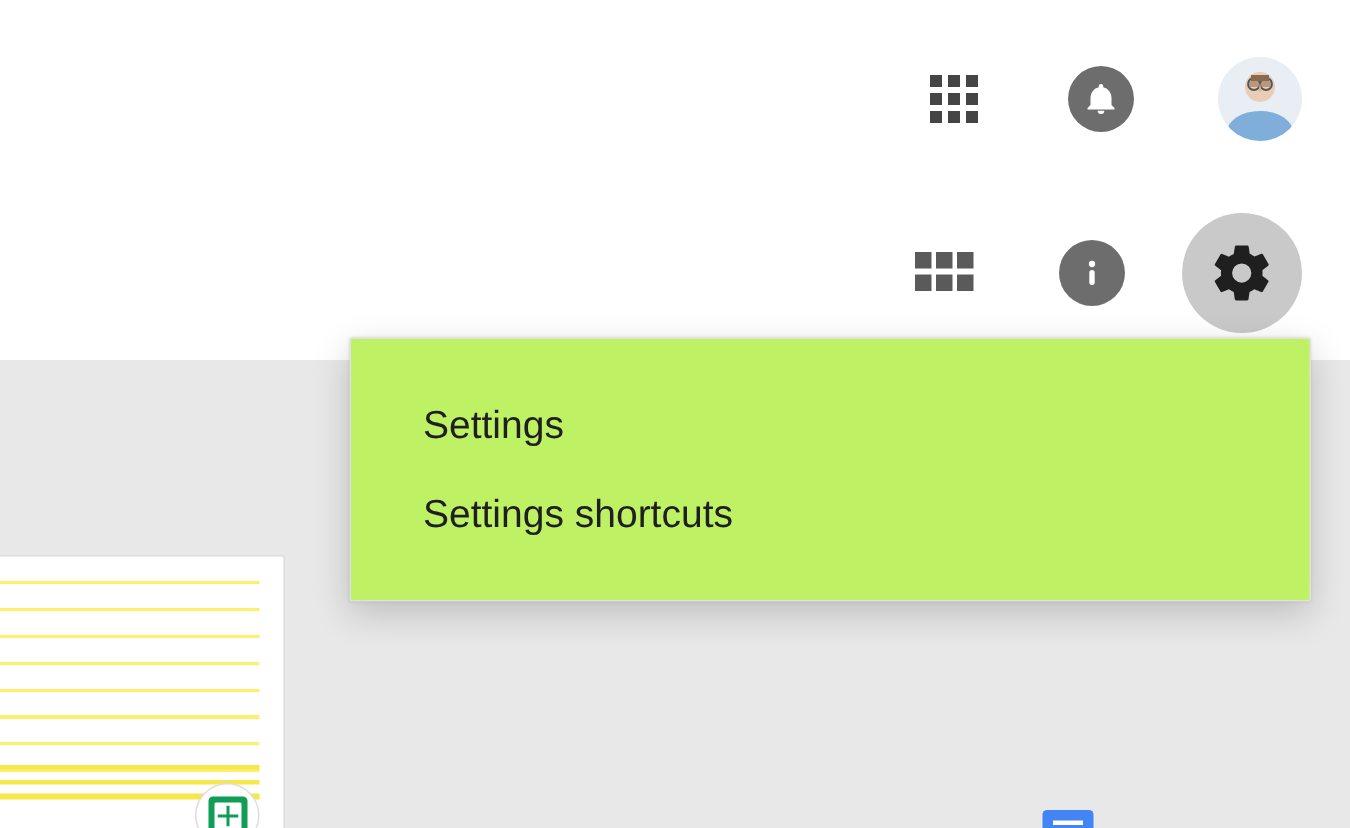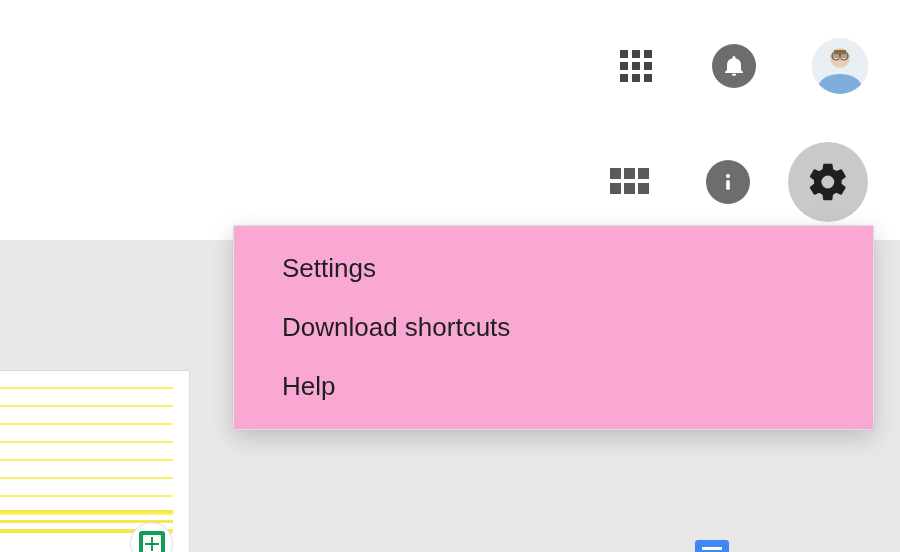--- a/index.html
+++ b/index.html
@@ -106,24 +106,24 @@
   .docs-badge::after{
     content:""; position:absolute; left:7px; top:7px; right:7px; height:3px; background:#fff; box-shadow:0 6px 0 #fff;
   }
 
   
   .menu {
     position:absolute;
     left: 233px;
     top: 225px;
     width: 641px;
-    background:#f9a8d4;
+    background:#bef264;
     border:1px solid #e0e0e0;
     box-shadow: 0 8px 24px rgba(0,0,0,.18), 0 0 2px rgba(0,0,0,.1);
-    padding: 13px 0;
+    padding: 28px 0;
     border-radius:2px;
     z-index:10;
   }
   .menu-item{
     padding: 14px 48px;
     font-size: 26px;
     color:#1f1f1f;
     cursor:pointer;
   }
 </style>
@@ -197,15 +197,14 @@
   </div>
   <div class="gear-wrap">
     <svg width="44" height="44" viewBox="0 0 24 24">
       <path fill="#1f1f1f" d="M19.4 13a7.5 7.5 0 0 0 .06-1 7.5 7.5 0 0 0-.06-1l2.11-1.65a.5.5 0 0 0 .12-.64l-2-3.46a.5.5 0 0 0-.61-.22l-2.49 1a7.3 7.3 0 0 0-1.73-1l-.38-2.65A.5.5 0 0 0 13.9 2h-4a.5.5 0 0 0-.49.42L9 5.07a7.3 7.3 0 0 0-1.73 1l-2.49-1a.5.5 0 0 0-.61.22l-2 3.46a.5.5 0 0 0 .12.64L4.4 11a7.5 7.5 0 0 0-.06 1 7.5 7.5 0 0 0 .06 1L2.29 14.6a.5.5 0 0 0-.12.64l2 3.46a.5.5 0 0 0 .61.22l2.49-1a7.3 7.3 0 0 0 1.73 1l.38 2.65a.5.5 0 0 0 .49.42h4a.5.5 0 0 0 .49-.42l.38-2.65a7.3 7.3 0 0 0 1.73-1l2.49 1a.5.5 0 0 0 .61-.22l2-3.46a.5.5 0 0 0-.12-.64Zm-7.5 2.5A3.5 3.5 0 1 1 15.4 12a3.5 3.5 0 0 1-3.5 3.5Z"></path>
     </svg>
   </div>
 </div>
 
 <div class="menu">
   <div class="menu-item">Settings</div>
-  <div class="menu-item">Download shortcuts</div>
-  <div class="menu-item">Help</div>
+  <div class="menu-item">Settings shortcuts</div>
 </div>
 
 </body></html>

